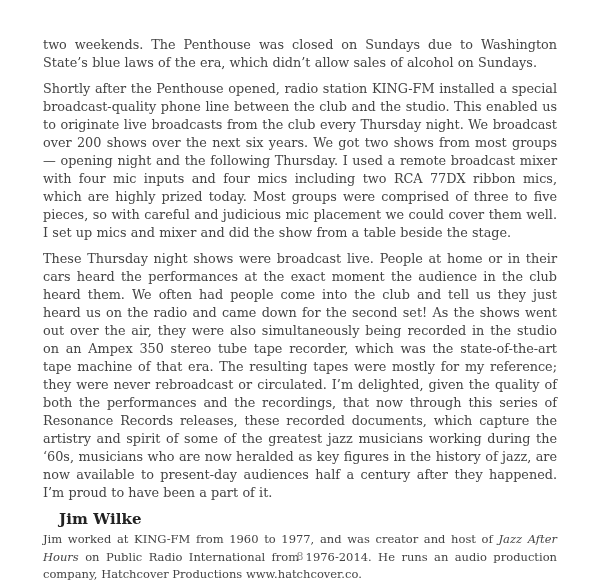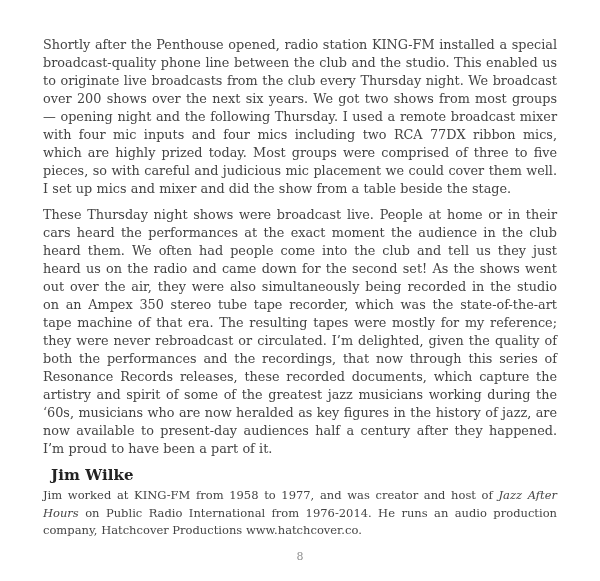--- a/index.html
+++ b/index.html
@@ -35,21 +35,21 @@
     text-align: justify;
     hyphens: auto;
     -webkit-hyphens: auto;
     margin-bottom: 8px;
     word-spacing: 0.2px;
   }
   h2.author {
     font-size: 15px;
     font-weight: bold;
     color: var(--heading);
-    margin: 4px 0 3px 8px;
+    margin: 4px 0 3px 16px;
     letter-spacing: 0.1px;
   }
   p.bio {
     font-size: 11.5px;
     line-height: 17.5px;
     text-align: justify;
     hyphens: auto;
     -webkit-hyphens: auto;
     color: var(--text);
   }
@@ -62,19 +62,20 @@
     text-align: center;
     font-size: 11px;
     color: var(--page-number);
   }
 </style>
 </head>
 <body>
 
 <div class="page">
   <div class="content">
+    <p class="body-text">two weekends. The Penthouse was closed on Sundays due to Washington State’s blue laws of the era, which didn’t allow sales of alcohol on Sundays.</p>
     <p class="body-text">Shortly after the Penthouse opened, radio station KING-FM installed a special broadcast-quality phone line between the club and the studio. This enabled us to originate live broadcasts from the club every Thursday night. We broadcast over 200 shows over the next six years. We got two shows from most groups — opening night and the following Thursday. I used a remote broadcast mixer with four mic inputs and four mics including two RCA 77DX ribbon mics, which are highly prized today. Most groups were comprised of three to five pieces, so with careful and judicious mic placement we could cover them well. I set up mics and mixer and did the show from a table beside the stage.</p>
     <p class="body-text">These Thursday night shows were broadcast live. People at home or in their cars heard the performances at the exact moment the audience in the club heard them. We often had people come into the club and tell us they just heard us on the radio and came down for the second set! As the shows went out over the air, they were also simultaneously being recorded in the studio on an Ampex 350 stereo tube tape recorder, which was the state-of-the-art tape machine of that era. The resulting tapes were mostly for my reference; they were never rebroadcast or circulated. I’m delighted, given the quality of both the performances and the recordings, that now through this series of Resonance Records releases, these recorded documents, which capture the artistry and spirit of some of the greatest jazz musicians working during the ‘60s, musicians who are now heralded as key figures in the history of jazz, are now available to present-day audiences half a century after they happened. I’m proud to have been a part of it.</p>
     <h2 class="author">Jim Wilke</h2>
-    <p class="bio"><span>Jim worked at KING-FM from 1958 to 1977, and was creator and host of </span><em>Jazz After Hours</em><span> on Public Radio International from 1976-2014. He runs an audio production company,  Hatchcover Productions www.hatchcover.co.</span></p>
+    <p class="bio"><span>Jim worked at KING-FM from 1960 to 1977, and was creator and host of </span><em>Jazz After Hours</em><span> on Public Radio International from 1976-2014. He runs an audio production company,  Hatchcover Productions www.hatchcover.co.</span></p>
   </div>
   <div class="page-number">8</div>
 </div>
 
 </body></html>

